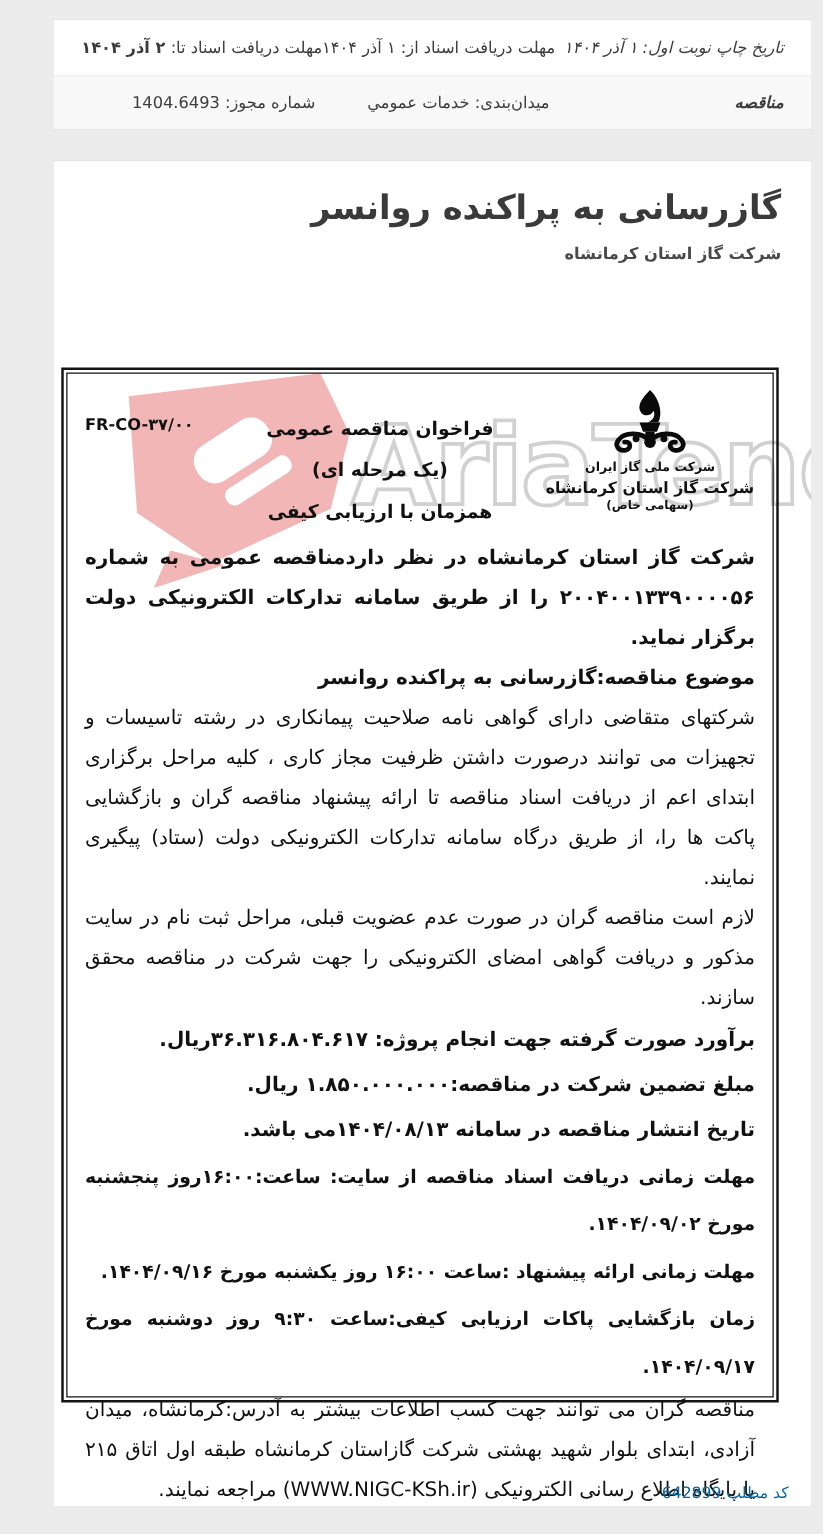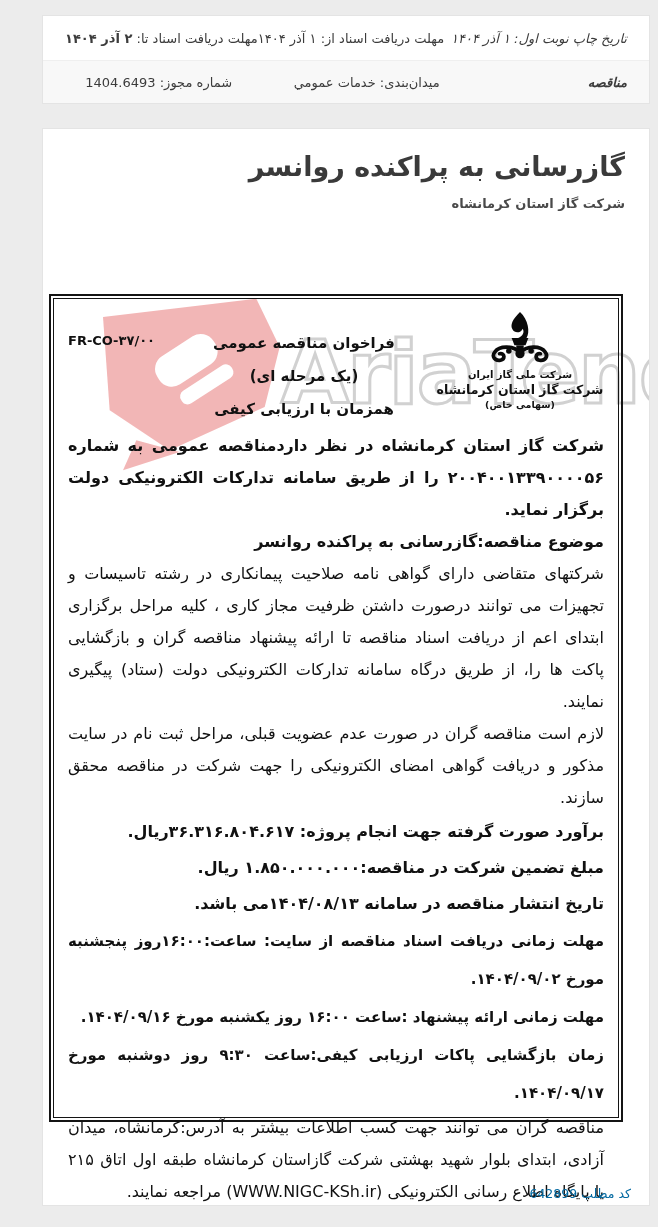--- a/index.html
+++ b/index.html
@@ -7,21 +7,21 @@
   body { font-family:"DejaVu Sans","Liberation Sans",sans-serif; }
   .page { position:relative; width:658px; height:1227px; background:#ececec; overflow:hidden; margin:0 auto; }
 
   .card { position:absolute; left:42px; width:608px; background:#fff; border:1px solid #e4e4e4; }
 
   
   .header-card { top:15px; height:89px; }
   .meta-row { display:flex; direction:ltr; align-items:center; height:44px; font-size:13px; color:#3c3c3c; }
   .meta-row.row2 { background:#f8f8f8; border-top:1px solid #efefef; height:43px; }
   .meta-cell { flex:1; direction:rtl; white-space:nowrap; }
-  .mc-left { text-align:center; padding-left:22px; }
+  .mc-left { text-align:right; padding-left:22px; }
   .mc-center { text-align:right; }
   .mc-right { text-align:right; padding-right:22px;font-style:italic; }
   .bold { font-weight:bold; }
 
   
   .main-card { top:128px; height:1078px; overflow:hidden; }
   .page-title { direction:rtl; text-align:right; margin:22px 24px 0; font-size:27px; font-weight:bold; color:#3a3a3a; }
   .org-subtitle { direction:rtl; text-align:right; margin:14px 24px 0; font-size:13px; font-weight:bold; color:#4a4a4a; }
 
   

